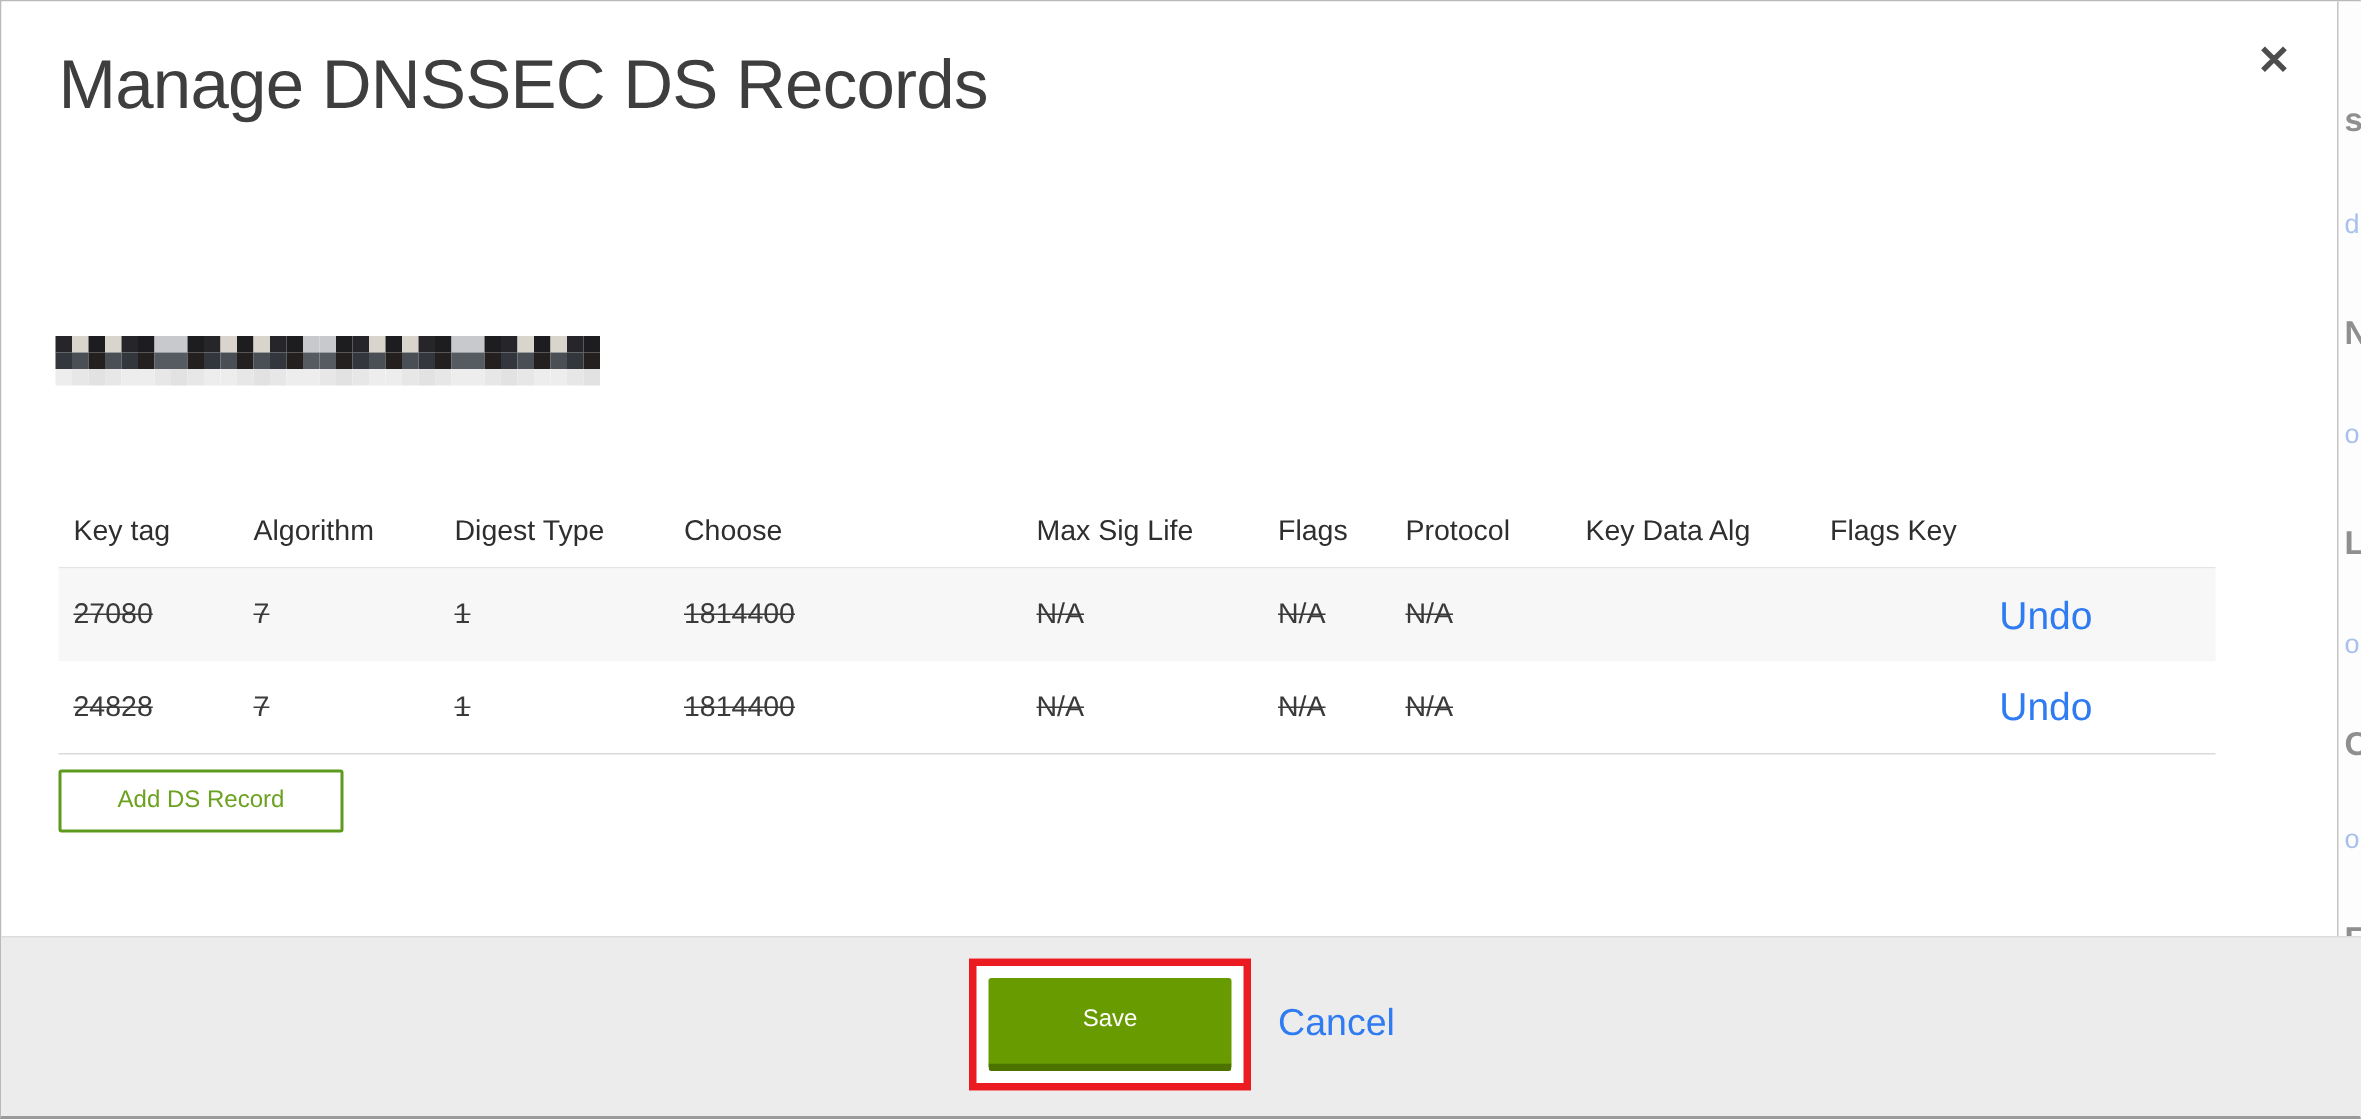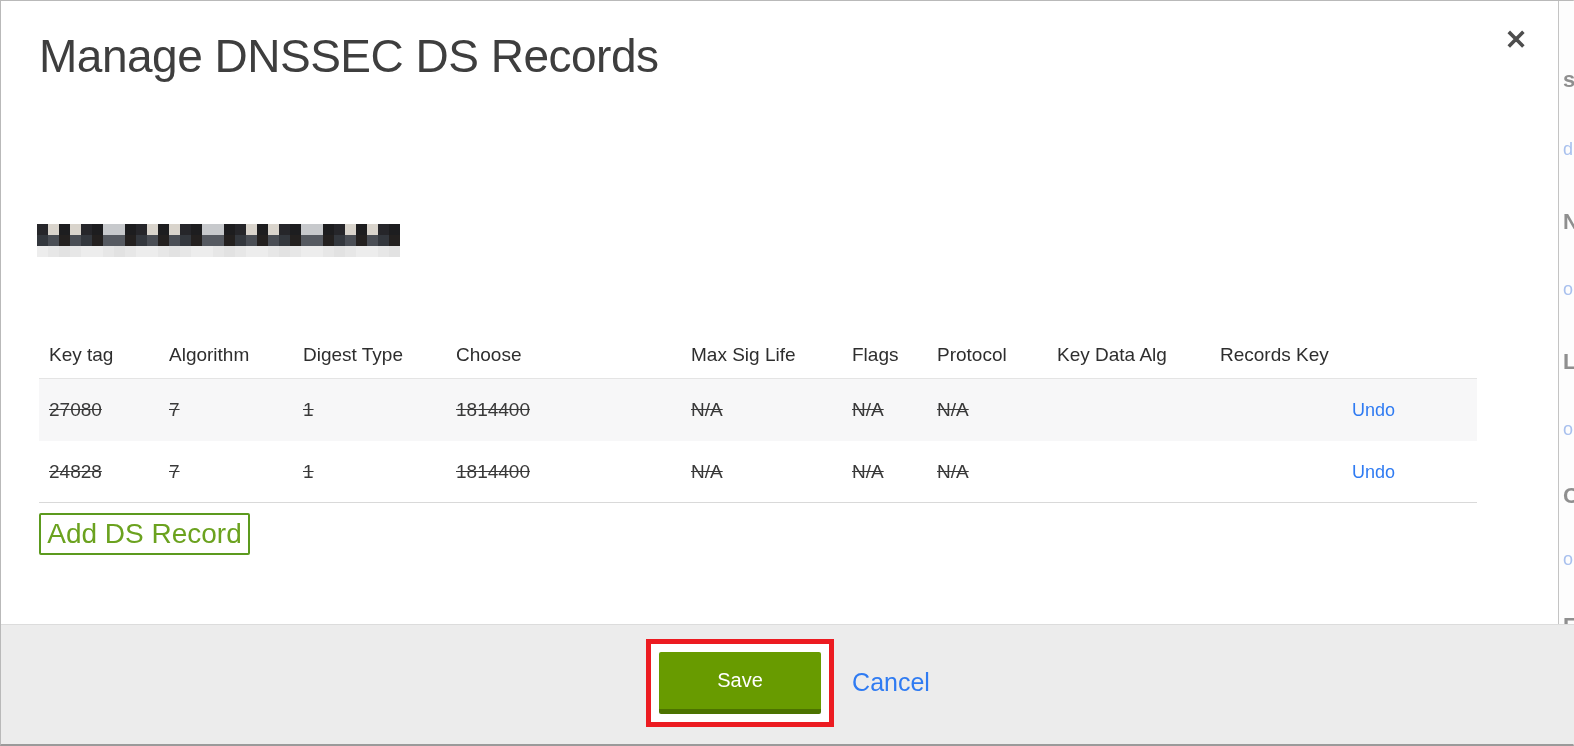--- a/index.html
+++ b/index.html
@@ -47,43 +47,43 @@
   .t-head .cell { font-size:19px; color:#2e2e2e; }
   .t-body-row { height:62px; }
   .t-body-row .cell {
     font-size:19px; color:#3a3a3a; text-decoration:line-through;
   }
   .t-body-row .cell.empty { text-decoration:none; }
   .row-0 { background:#f7f7f8; }
   .row-1 { background:#ffffff; border-bottom:1px solid #d9d9d9; }
   .cell-action { text-align:right; padding-right:2px; }
   .undo-link {
-    font-size:18px; color:#2f7bf2; text-decoration:none; cursor:pointer;
+    font-size:26px; color:#2f7bf2; text-decoration:none; cursor:pointer;
   }
 
   .add-ds-button {
-    position:absolute; left:38px; top:512px; width:211px; height:42px;
+    position:absolute; left:38px; top:512px; width:190px; height:42px;
     background:#fff; border:2px solid #5c9a1e; border-radius:2px;
-    font-size:28px; color:#6ba21f; text-align:center; line-height:38px; cursor:pointer;
+    font-size:16px; color:#6ba21f; text-align:center; line-height:38px; cursor:pointer;
   }
 
   
   .modal-footer {
     position:absolute; left:0; top:623px; width:1574px; height:120px;
     background:#ececec; border-top:1px solid #dcdcdc;
     display:flex; align-items:center; justify-content:center;
   }
   .footer-group { display:flex; align-items:center; margin-top:-4px; }
   .red-annotation {
     border:5px solid #ec1b21; background:#ffffff; padding:8px;
   }
   .save-button {
     width:162px; height:62px; background:#689b00; border:none;
     border-bottom:5px solid #4c7300; border-radius:2px;
-    color:#ffffff; font-size:20px; font-family:"Liberation Sans", sans-serif;
+    color:#ffffff; font-size:16px; font-family:"Liberation Sans", sans-serif;
     cursor:pointer;
   }
   .cancel-link {
     margin-left:18px; font-size:25px; color:#2f7bf2; text-decoration:none; cursor:pointer;
   }
 
   
   .bg-strip {
     position:absolute; left:1557px; top:0; width:17px; height:623px;
     background:#fdfdfd; border-left:1px solid #c4c4c4; overflow:hidden;
@@ -110,21 +110,21 @@
 
       <div class="t-row t-head">
         <span class="cell">Key tag</span>
         <span class="cell">Algorithm</span>
         <span class="cell">Digest Type</span>
         <span class="cell">Choose</span>
         <span class="cell">Max Sig Life</span>
         <span class="cell">Flags</span>
         <span class="cell">Protocol</span>
         <span class="cell">Key Data Alg</span>
-        <span class="cell">Records Key</span>
+        <span class="cell">Flags Key</span>
         <span class="cell cell-action"></span>
       </div>
 
       <div class="t-row t-body-row row-0">
         <span class="cell">27080</span>
         <span class="cell">7</span>
         <span class="cell">1</span>
         <span class="cell">1814400</span>
         <span class="cell">N/A</span>
         <span class="cell">N/A</span>

